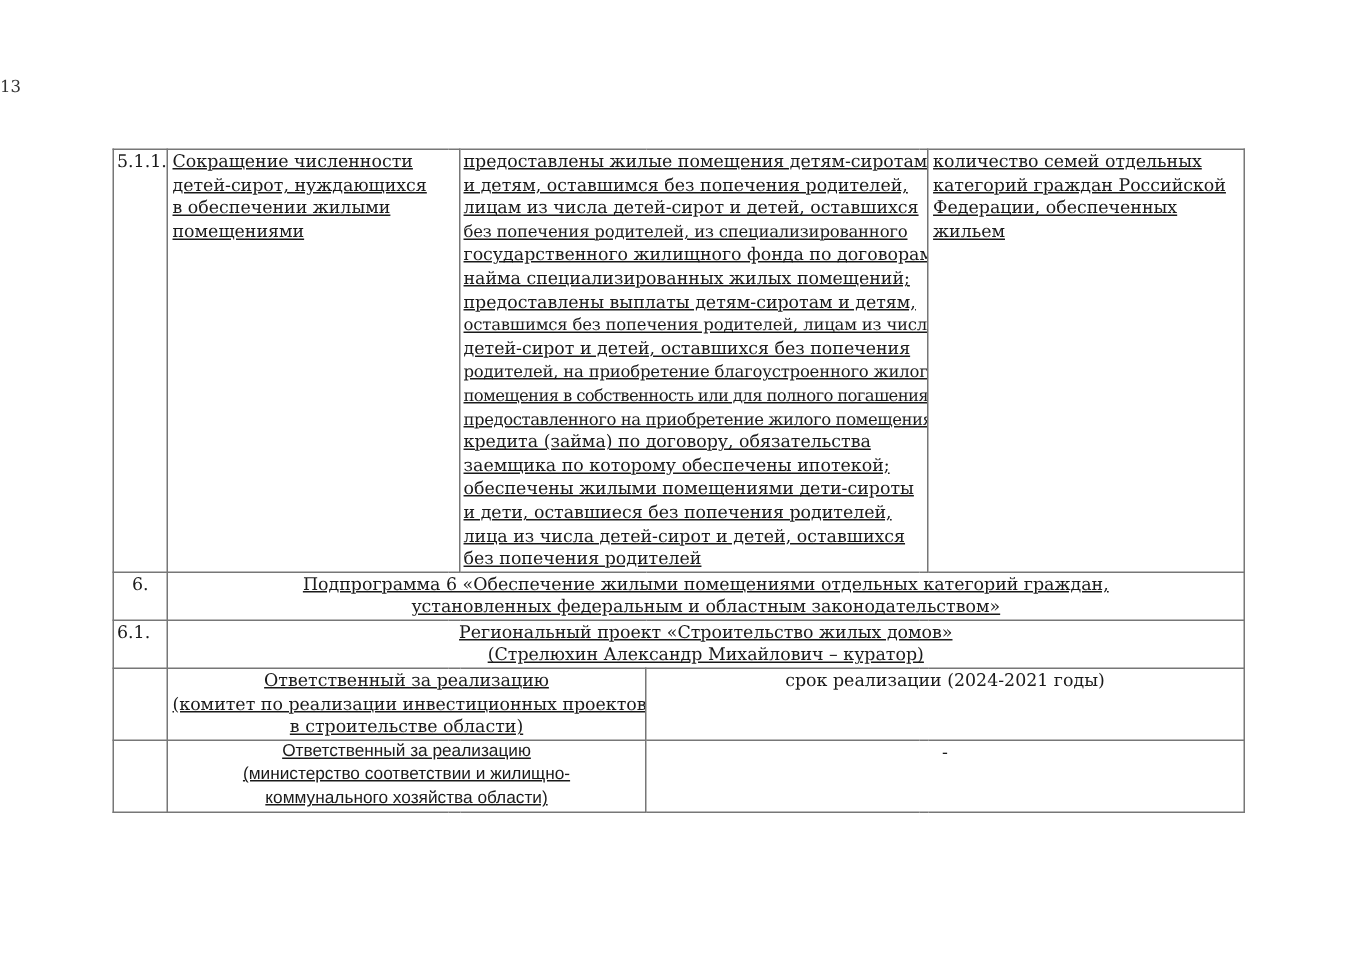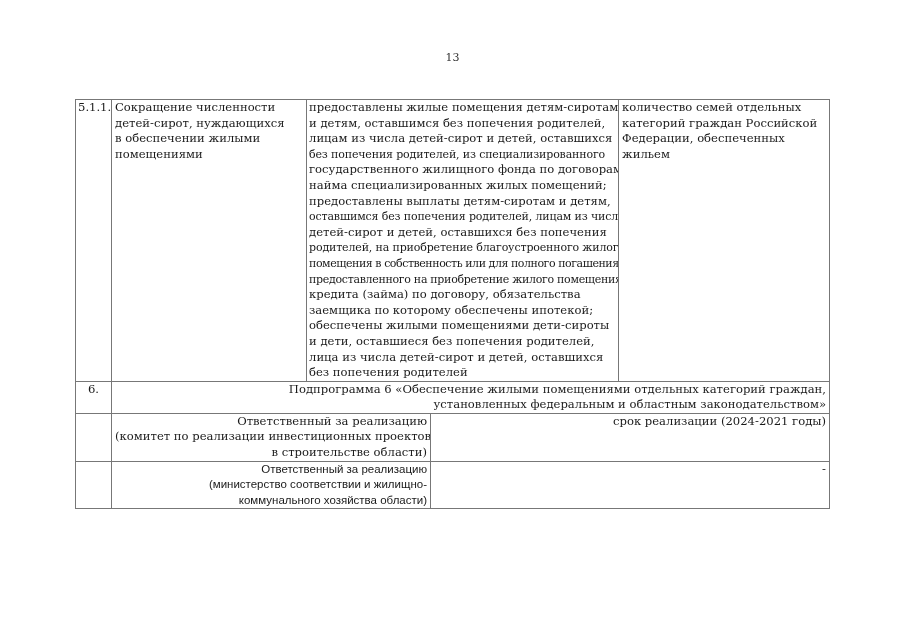--- a/index.html
+++ b/index.html
@@ -1,28 +1,28 @@
 <!DOCTYPE html>
 <html><head>
 <meta charset="utf-8">
 <style>
   html, body { margin: 0; padding: 0; background: #ffffff; }
   body { width: 905px; height: 640px; position: relative; overflow: hidden;
          font-family: "DejaVu Serif", "Liberation Serif", serif; color: #1a1a1a; }
-  .page-number { position: absolute; left: 0; width: 905px; top: 51px; text-align: center;
+  .page-number { position: absolute; left: 0; width: 905px; top: 51px; 
                  font-size: 11px; color: #333; }
   table.doc { position: absolute; left: 75px; top: 99px; width: 754px; border-collapse: collapse;
               table-layout: fixed; font-size: 11.6px; line-height: 15.6px; }
   table.doc td { border: 1.4px solid #777; padding: 0 3px; vertical-align: top; overflow: hidden; }
-  .c { text-align: right; }
+  .c { text-align: center; }
   .num { text-align: left; padding-left: 2px !important; }
   .numc { text-align: center; }
   .small { font-size: 11px; letter-spacing: -0.15px; }
   .cond { font-family: "Liberation Sans Narrow", "Liberation Sans", sans-serif; font-size: 11.5px; }
-  .line { display: block; white-space: nowrap; }
+  .line { display: block; white-space: nowrap; text-decoration: underline; }
 </style>
 </head>
 <body>
 
 <div class="page-number">13</div>
 
 <table class="doc">
   <colgroup>
     <col style="width:36px">
     <col style="width:187px">
@@ -71,20 +71,27 @@
   </tr>
 
   <tr>
     <td class="numc">6.</td>
     <td colspan="6" class="c">
       <span class="line">Подпрограмма 6 «Обеспечение жилыми помещениями отдельных категорий граждан,</span>
       <span class="line">установленных федеральным и областным законодательством»</span>
     </td>
   </tr>
 
+  <tr>
+    <td class="num">6.1.</td>
+    <td colspan="6" class="c">
+      <span class="line">Региональный проект «Строительство жилых домов»</span>
+      <span class="line">(Стрелюхин Александр Михайлович – куратор)</span>
+    </td>
+  </tr>
 
   <tr>
     <td></td>
     <td colspan="3" class="c">
       <span class="line">Ответственный за реализацию</span>
       <span class="line">(комитет по реализации инвестиционных проектов</span>
       <span class="line">в строительстве области)</span>
     </td>
     <td colspan="3" class="c">срок реализации (2024-2021 годы)</td>
   </tr>

